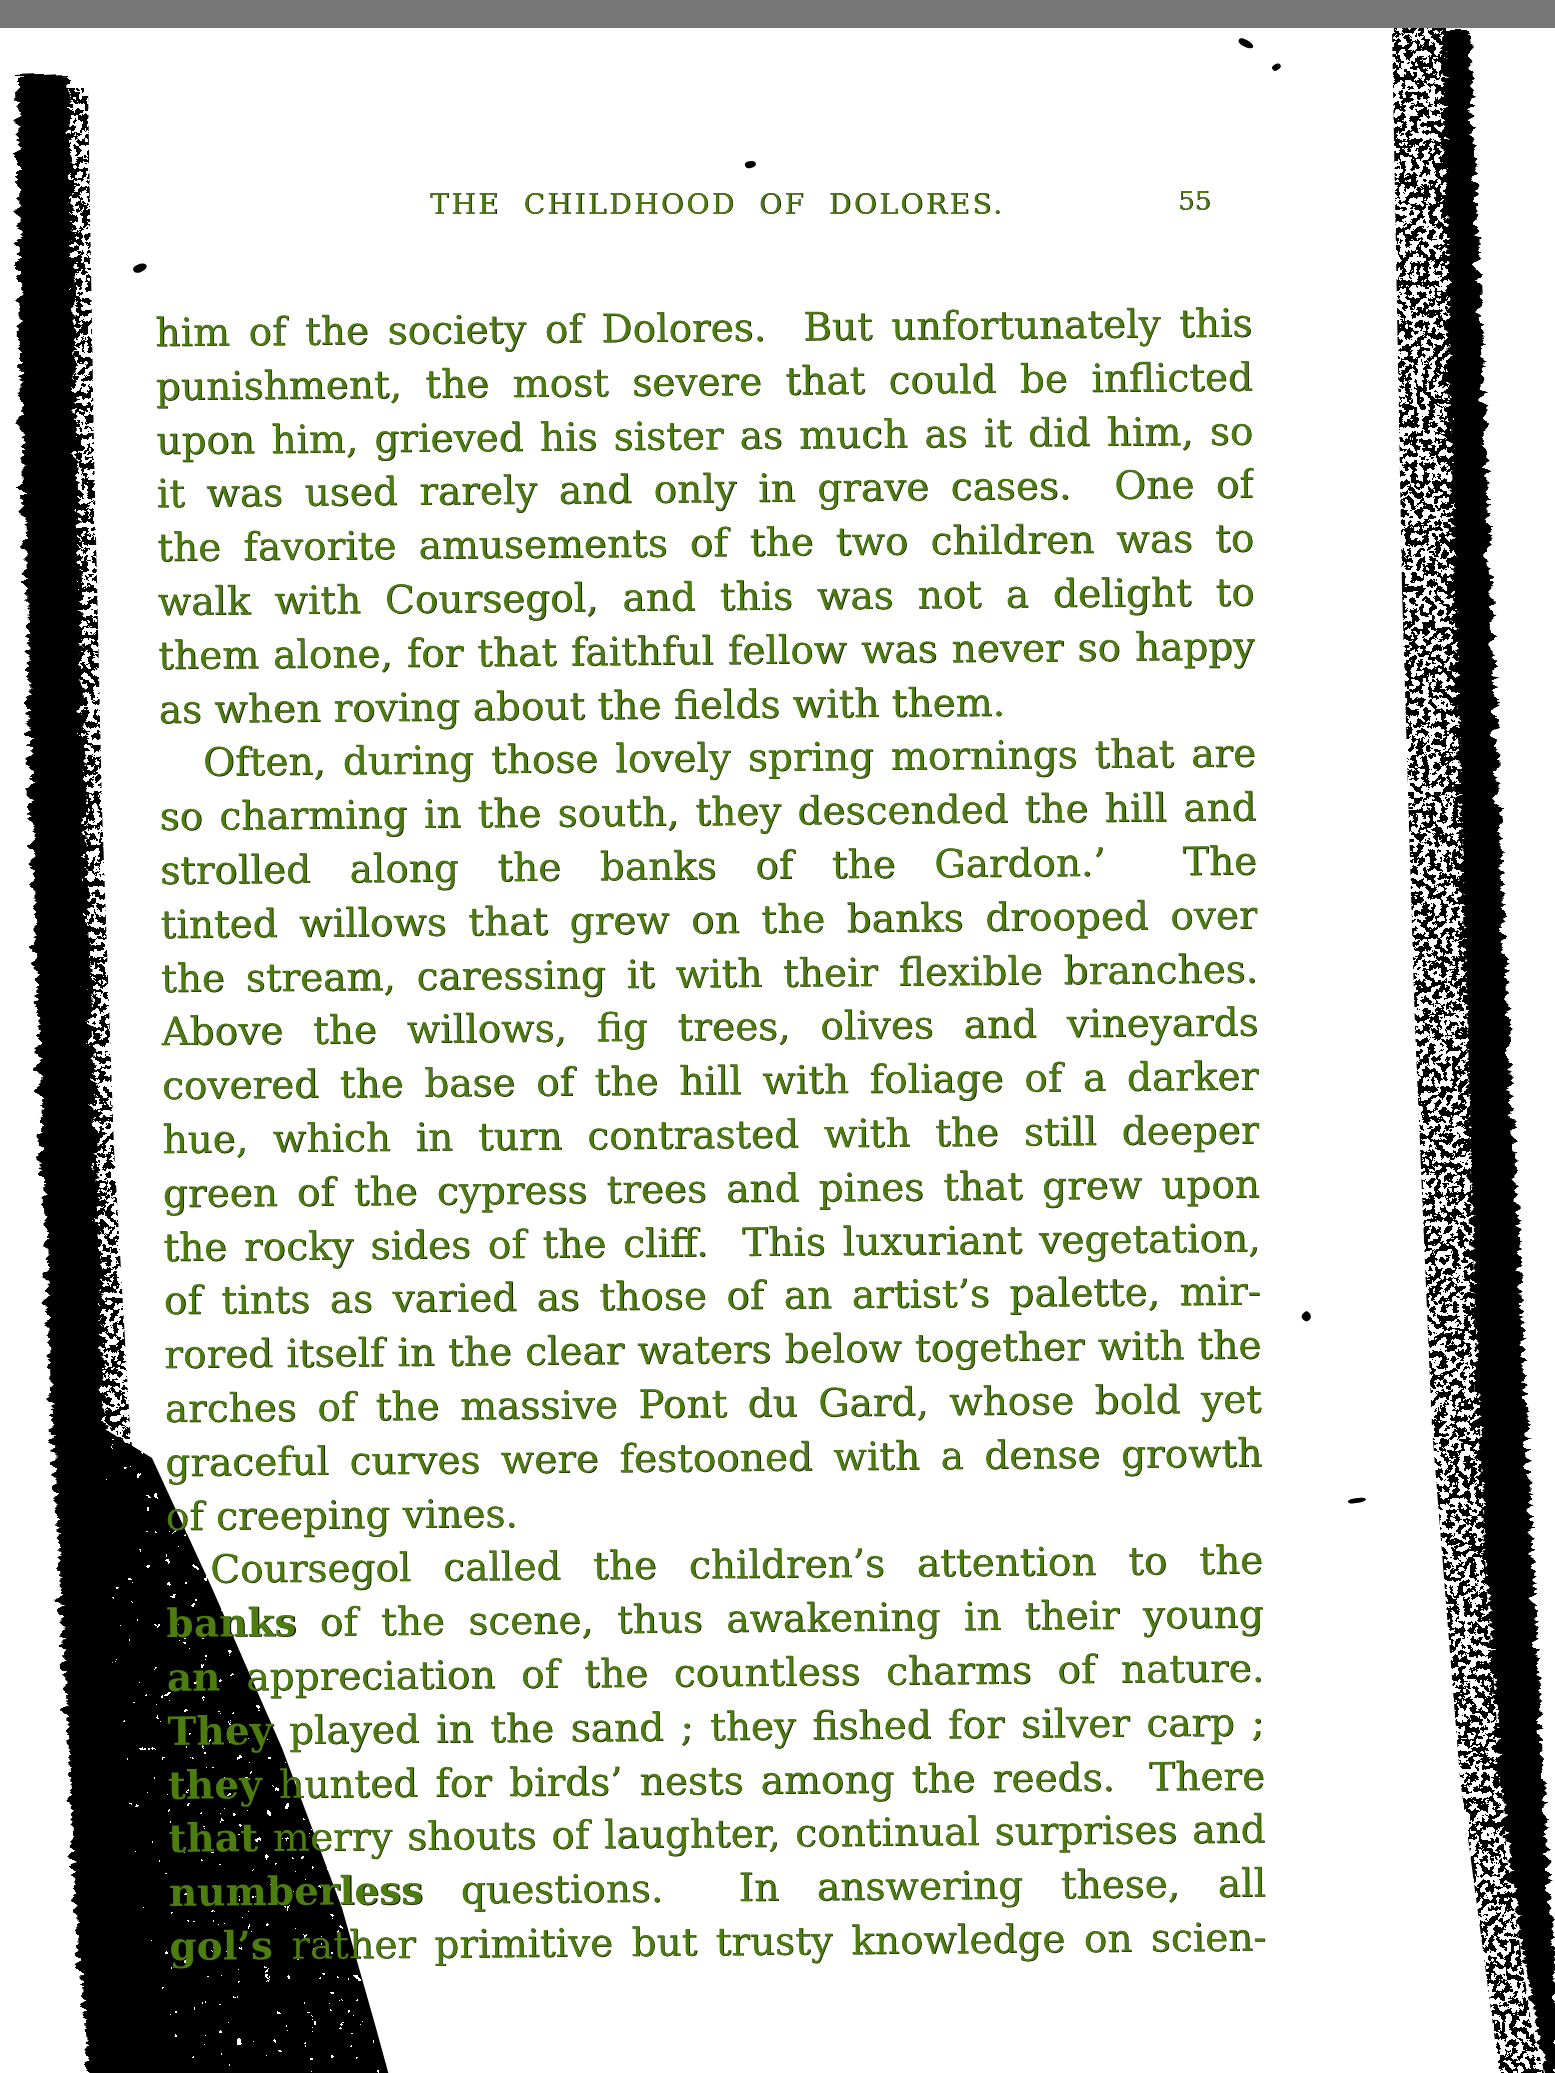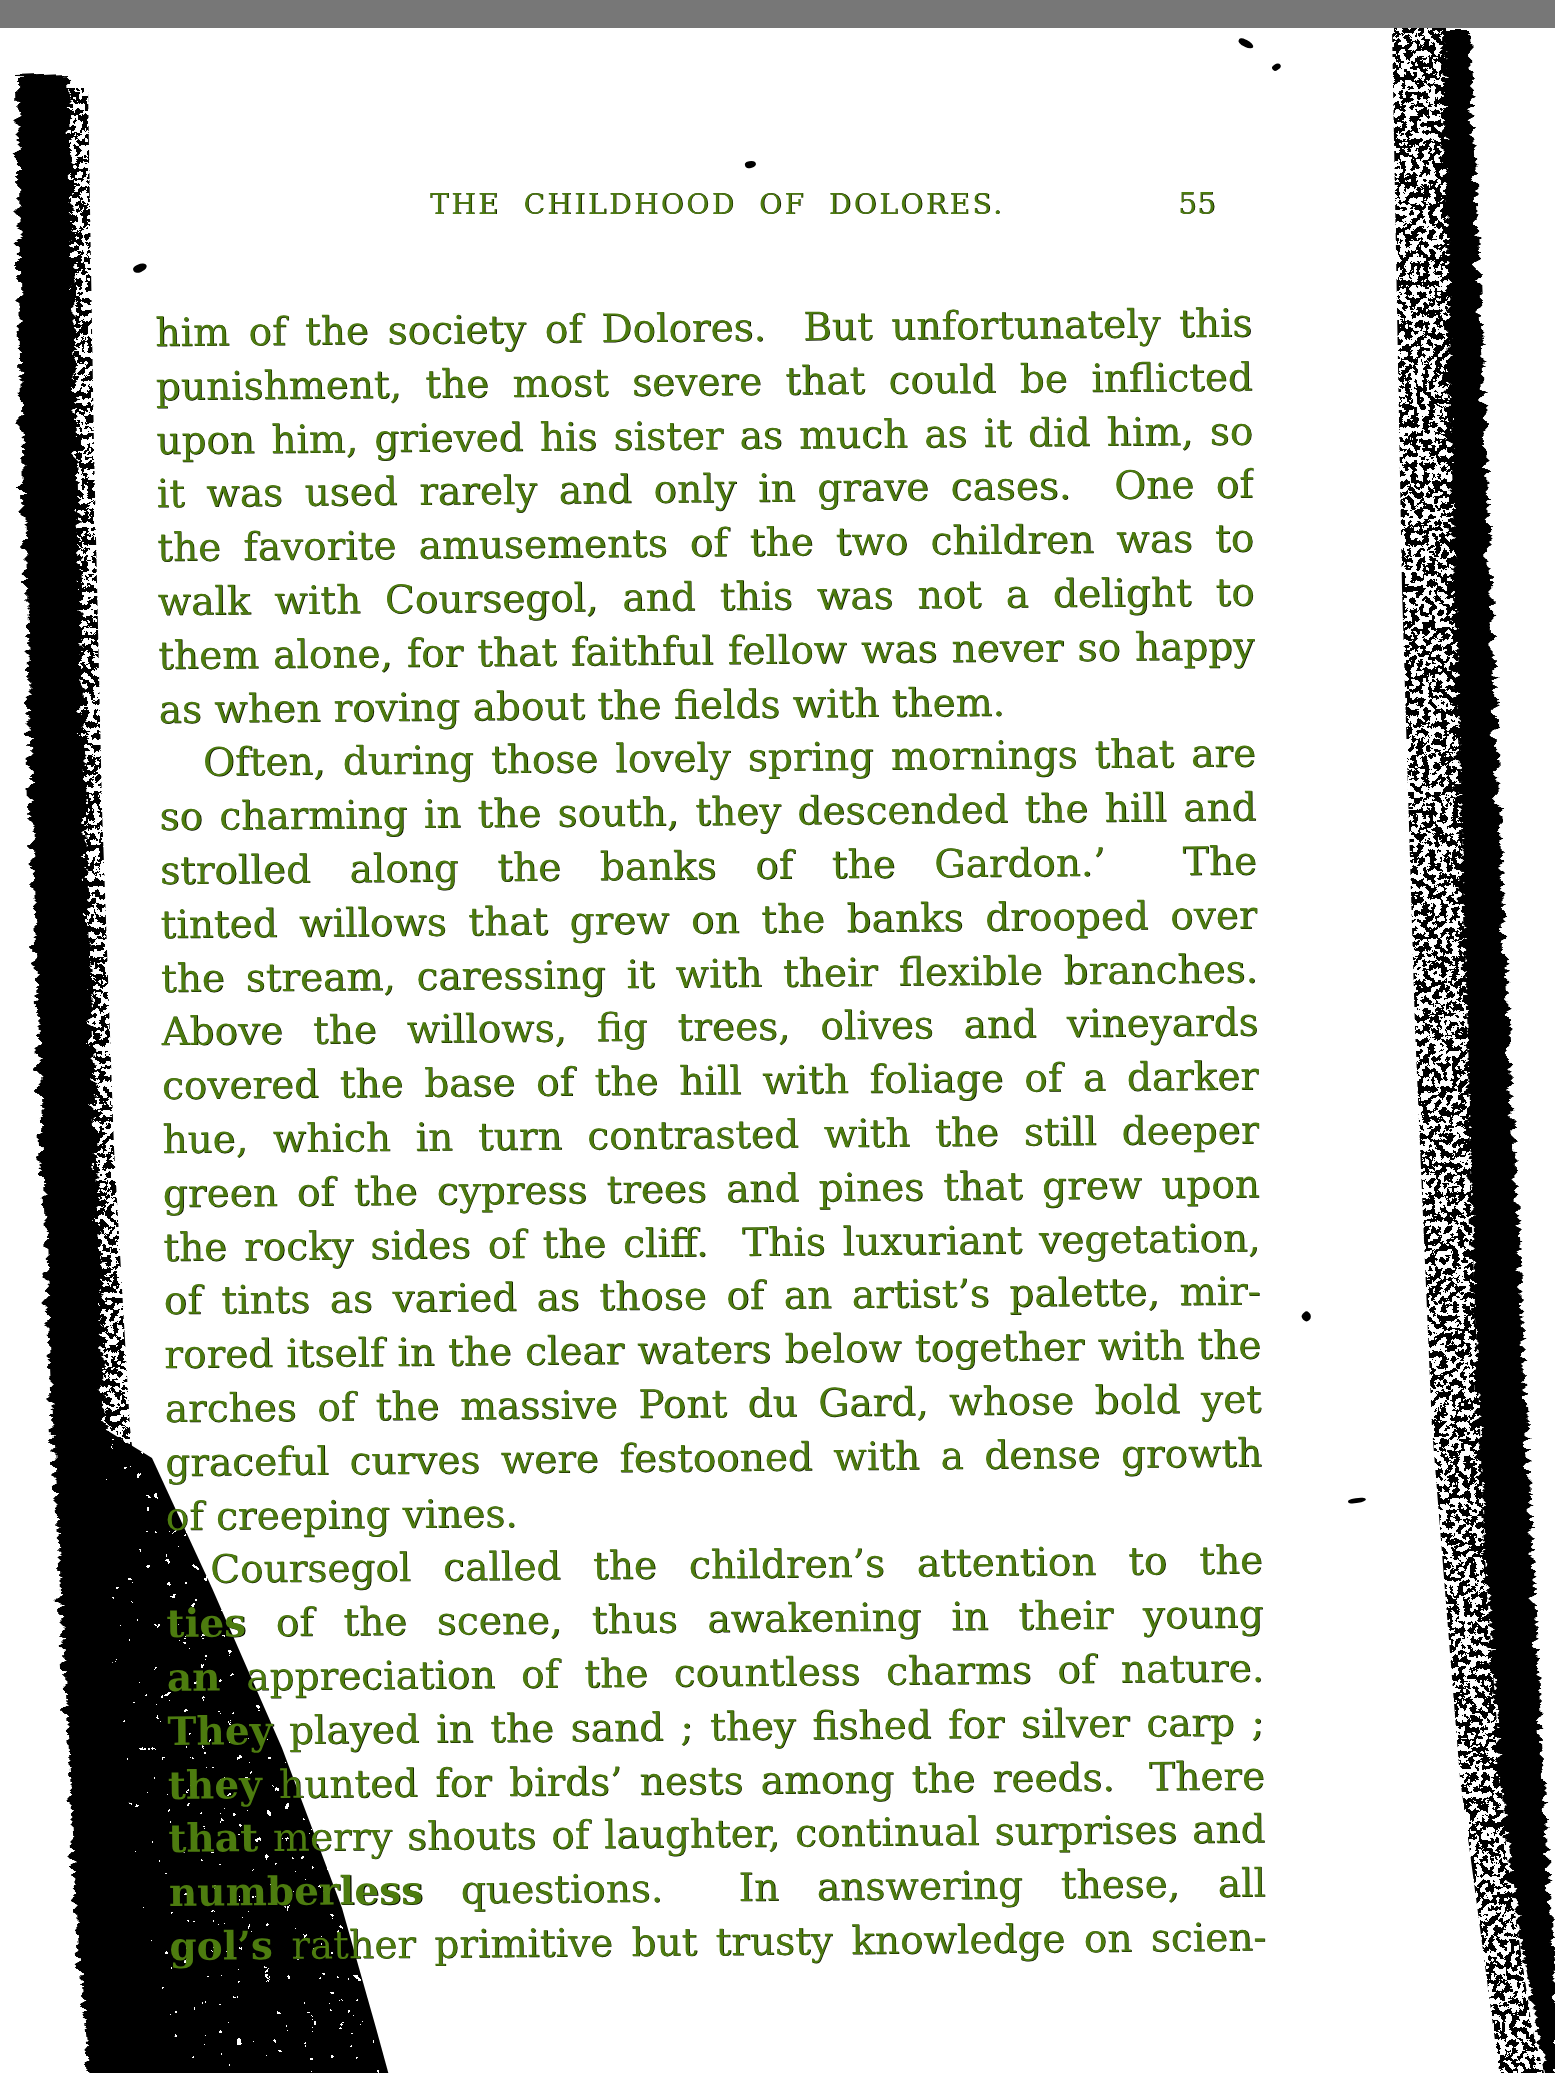--- a/index.html
+++ b/index.html
@@ -15,21 +15,21 @@
   .damage{position:absolute;left:0;top:0;width:1555px;height:2073px;pointer-events:none;}
   .running-head{position:absolute;top:160px;left:0;width:1555px;height:46px;}
   .head-title{
     position:absolute;left:430px;top:0;
     font-size:28px;letter-spacing:2.5px;word-spacing:11px;
     text-shadow:0.6px 0.4px 0 #000;
     white-space:nowrap;
   }
   .head-page{
     position:absolute;left:1178px;top:-2px;
-    font-size:30px;text-shadow:0.6px 0.4px 0 #000;
+    font-size:26px;text-shadow:0.6px 0.4px 0 #000;
   }
   .textblock{
     position:absolute;left:155px;top:278px;width:1097px;
     font-size:39px;line-height:53.8px;
     transform:rotate(-0.5deg);transform-origin:0 0;
     text-shadow:0.6px 0.4px 0 #000;
   }
   .line{height:53.8px;overflow:hidden;text-align:justify;}
   .line::after{content:"";display:inline-block;width:100%;height:0;}
   .line.no-just{text-align:left;}
@@ -101,21 +101,21 @@
       <div class="line">covered the base of the hill with foliage of a darker</div>
       <div class="line">hue, which in turn contrasted with the still deeper</div>
       <div class="line">green of the cypress trees and pines that grew upon</div>
       <div class="line">the rocky sides of the cliff.&nbsp; This luxuriant vegetation,</div>
       <div class="line">of tints as varied as those of an artist’s palette, mir-</div>
       <div class="line">rored itself in the clear waters below together with the</div>
       <div class="line">arches of the massive Pont du Gard, whose bold yet</div>
       <div class="line">graceful curves were festooned with a dense growth</div>
       <div class="line no-just">of creeping vines.</div>
       <div class="line indent">Coursegol called the children’s attention to the beau-</div>
-      <div class="line"><span class="lead">ties</span> of the scene, thus awakening in their young hearts</div>
+      <div class="line"><span class="lead">banks</span> of the scene, thus awakening in their young hearts</div>
       <div class="line"><span class="lead">an</span> appreciation of the countless charms of nature.</div>
       <div class="line"><span class="lead">They</span> played in the sand&nbsp;; they fished for silver carp&nbsp;;</div>
       <div class="line"><span class="lead">they</span> hunted for birds’ nests among the reeds.&nbsp; There</div>
       <div class="line"><span class="lead">that</span> merry shouts of laughter, continual surprises and</div>
       <div class="line"><span class="lead">numberless</span> questions.&nbsp; In answering these, all Course-</div>
       <div class="line"><span class="lead">gol’s</span> rather primitive but trusty knowledge on scien-</div>
     </div>
 
   <div id="specks">
       <div class="speck" style="left: 133px; top: 236px; width: 14px; height: 8px; transform: rotate(-25deg);"></div>

